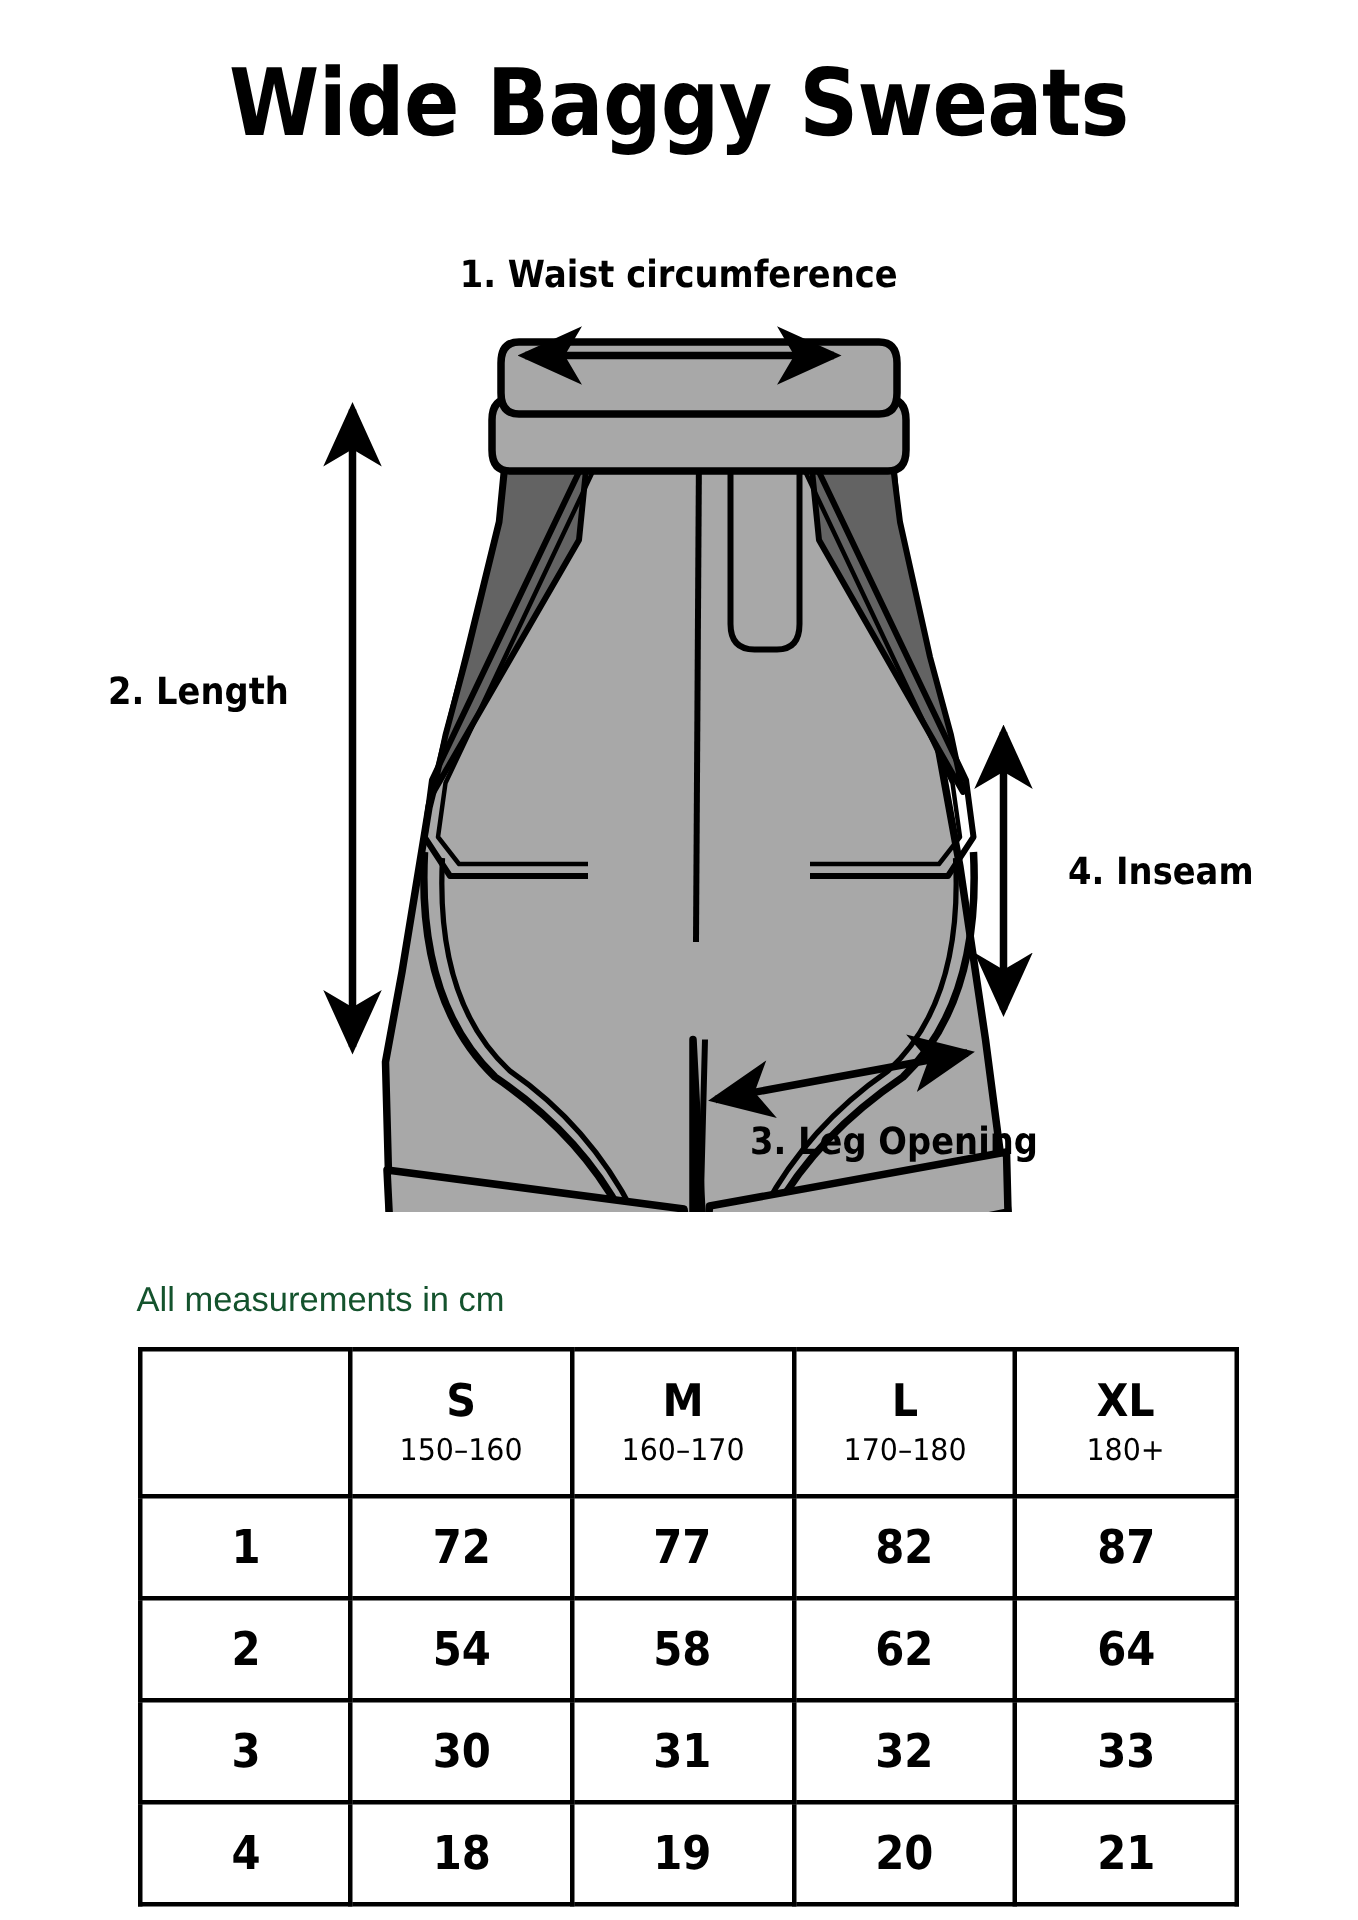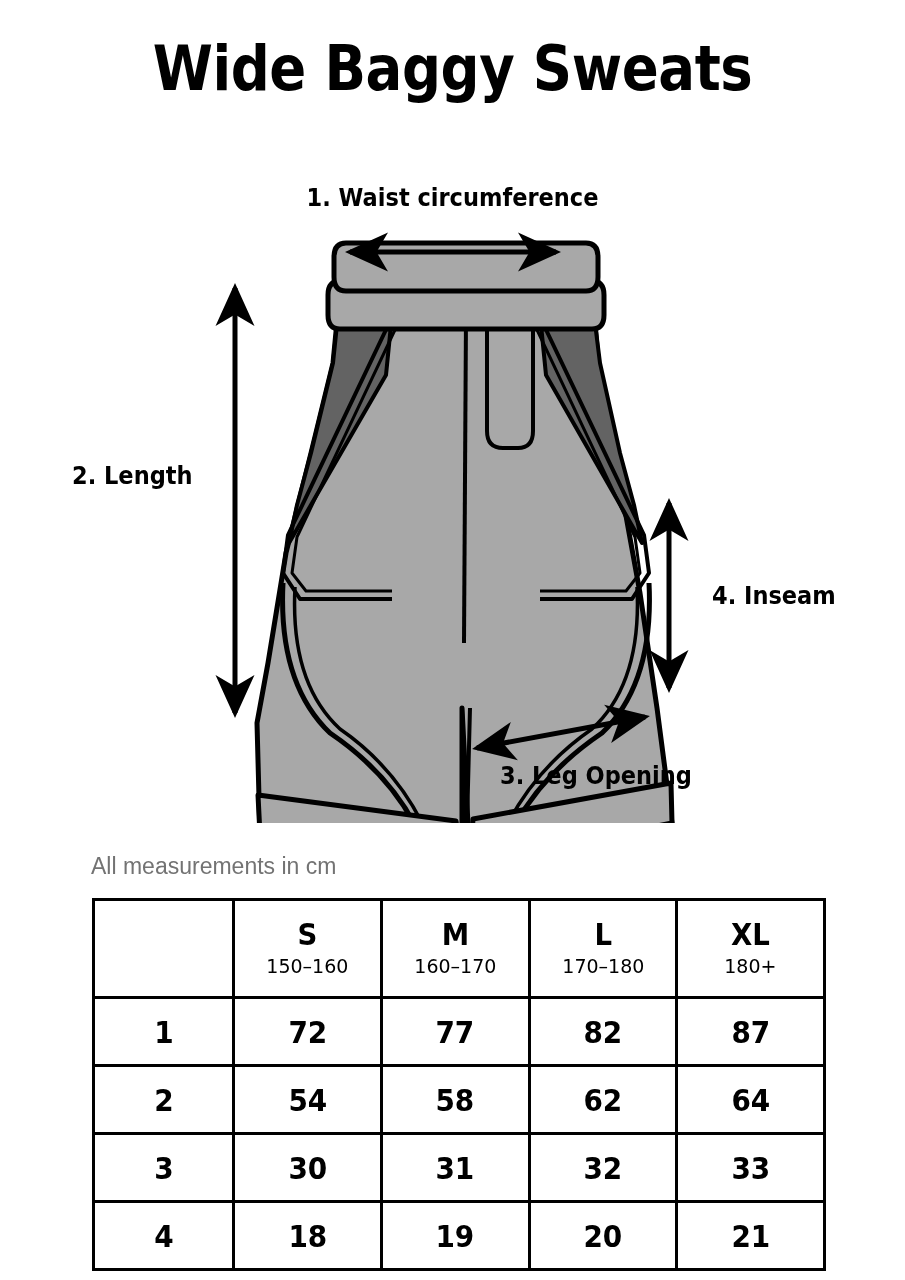--- a/index.html
+++ b/index.html
@@ -28,21 +28,21 @@
     font-size: 62px;
     letter-spacing: -0.5px;
     line-height: 1;
     color: #000;
     transform: scaleX(0.88);
   }
 
   
   .diagram {
     position: absolute;
-    top: 163px;
+    top: 148px;
     left: 0;
     width: 905px;
     height: 660px;
   }
   .diagram svg {
     display: block;
   }
 
   .measure-label {
     position: absolute;
@@ -79,21 +79,21 @@
     transform-origin: left center;
   }
 
   
   .table-note {
     position: absolute;
     top: 855px;
     left: 91px;
     font-family: "Liberation Sans", sans-serif;
     font-size: 23px;
-    color: #737373;
+    color: #14532d;
     line-height: 1;
   }
 
   .size-table {
     position: absolute;
     top: 898px;
     left: 92px;
     width: 731px;
     border-collapse: collapse;
     table-layout: fixed;

